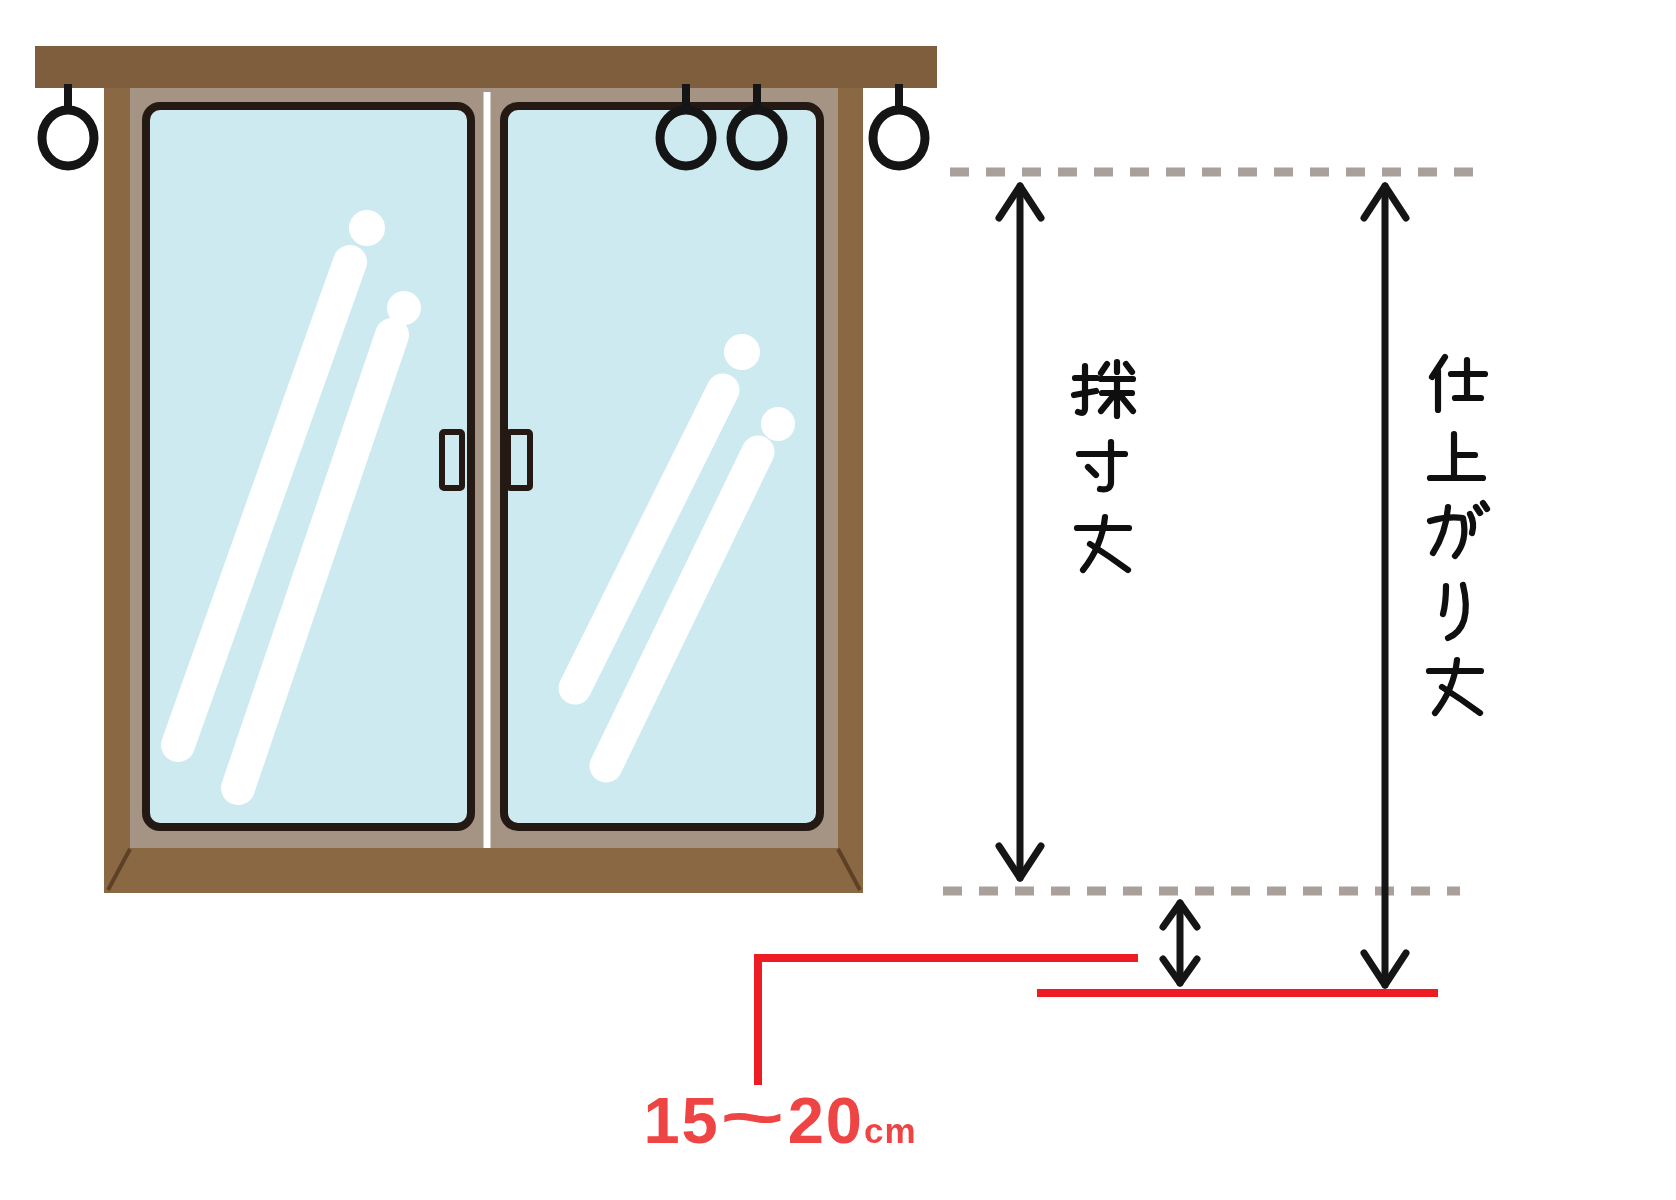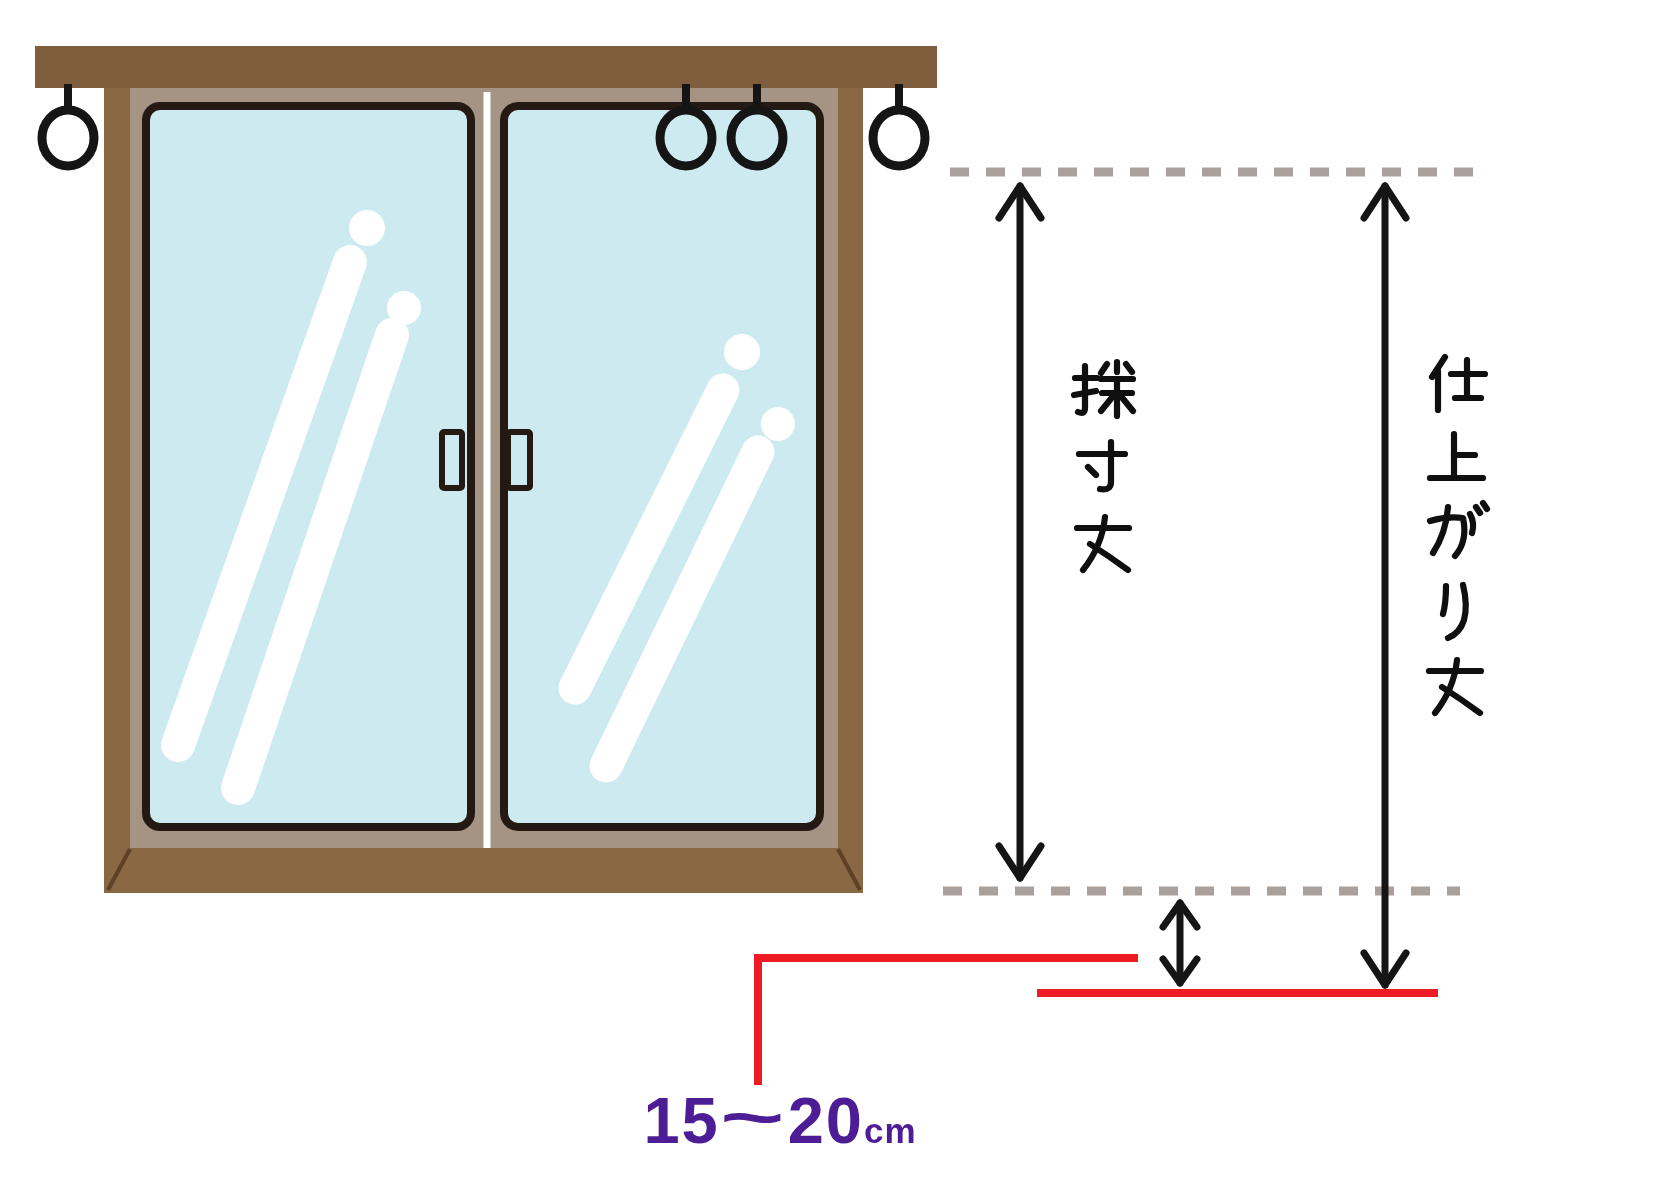--- a/index.html
+++ b/index.html
@@ -36,21 +36,21 @@
   }
   .v-label.measure{left:1067px;top:355px;}
   .v-label.finished{left:1419px;top:350px;}
   .hem-label{
     position:absolute;
     left:560px;top:1088px;
     width:440px;
     text-align:center;
     font-size:65px;
     font-weight:700;
-    color:#4c1d95;
+    color:#ef4444;
     line-height:1.0;
     letter-spacing:2px;
   }
   .hem-label .tilde{
     display:inline-block;
     transform:scaleX(1.7) translateY(-4px);
     margin:0 14px;
     font-weight:700;
   }
   .hem-label .unit{

